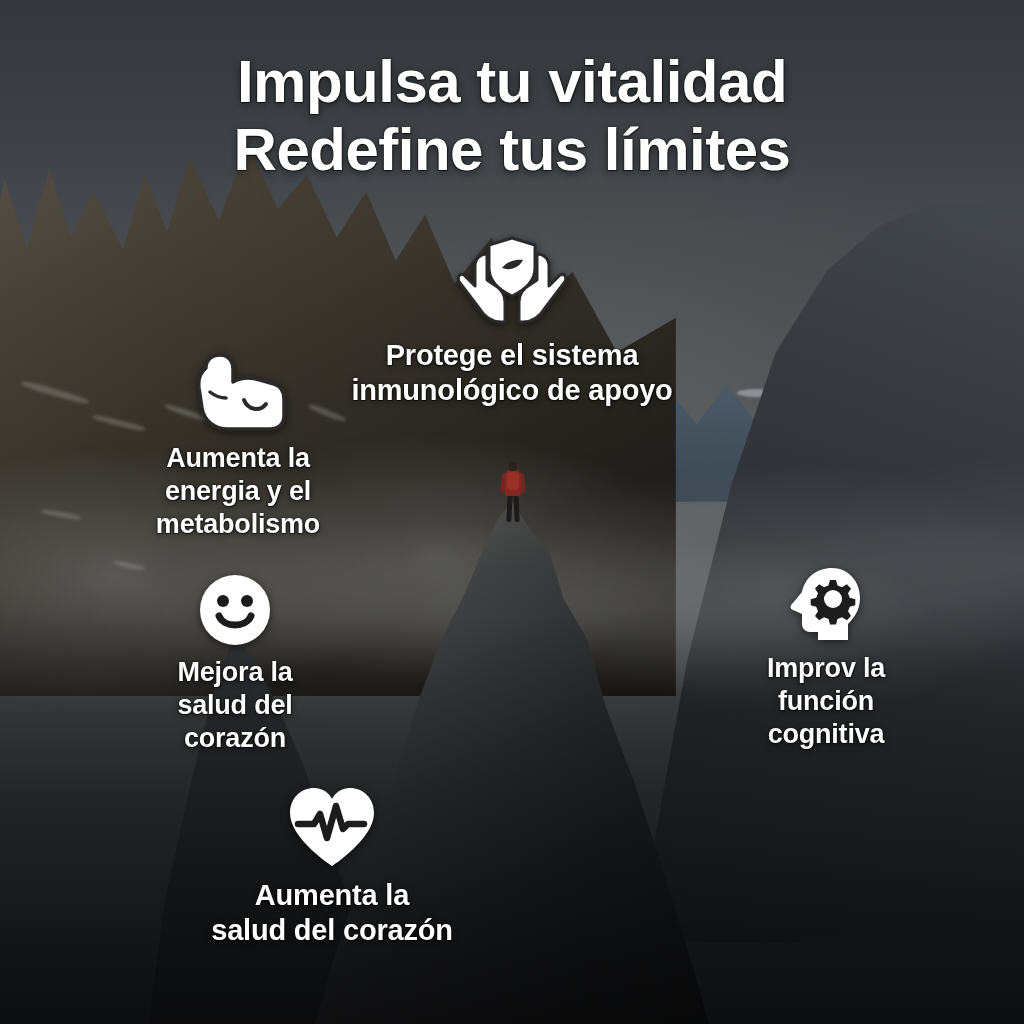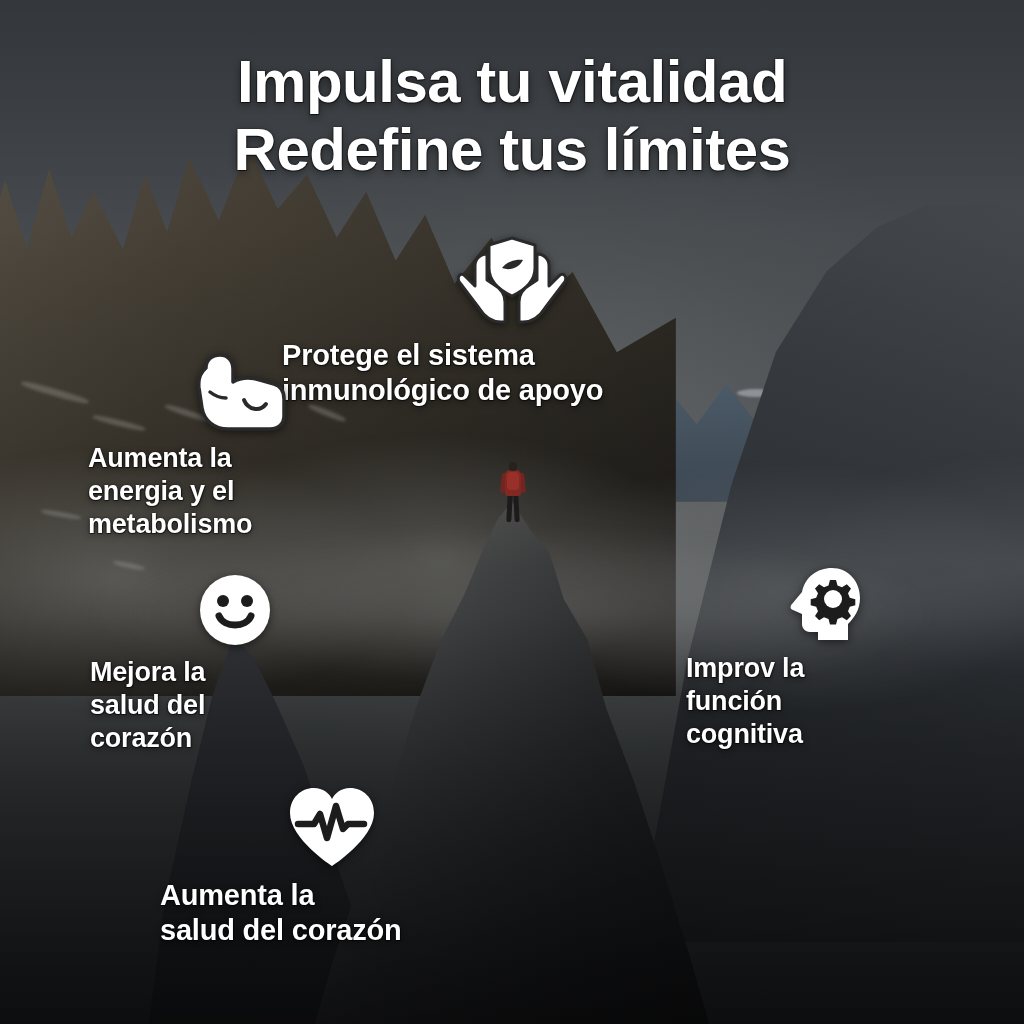--- a/index.html
+++ b/index.html
@@ -131,20 +131,21 @@
     text-shadow:
       0 0 2px rgba(0,0,0,0.55),
       1px 1px 0 rgba(0,0,0,0.40),
       -1px 1px 0 rgba(0,0,0,0.30),
       0 3px 8px rgba(0,0,0,0.45);
   }
   .headline .l2 { display:block; }
 
   .benefit {
     position:absolute;
+    text-align:center;
     color:#ffffff;
   }
   .benefit .ico {
     display:flex; align-items:center; justify-content:center;
     margin:0 auto 8px auto;
   }
   .benefit .ico svg { display:block; filter:drop-shadow(0 2px 4px rgba(0,0,0,0.55)); }
   .benefit .txt {
     font-size:27px;
     font-weight:700;

